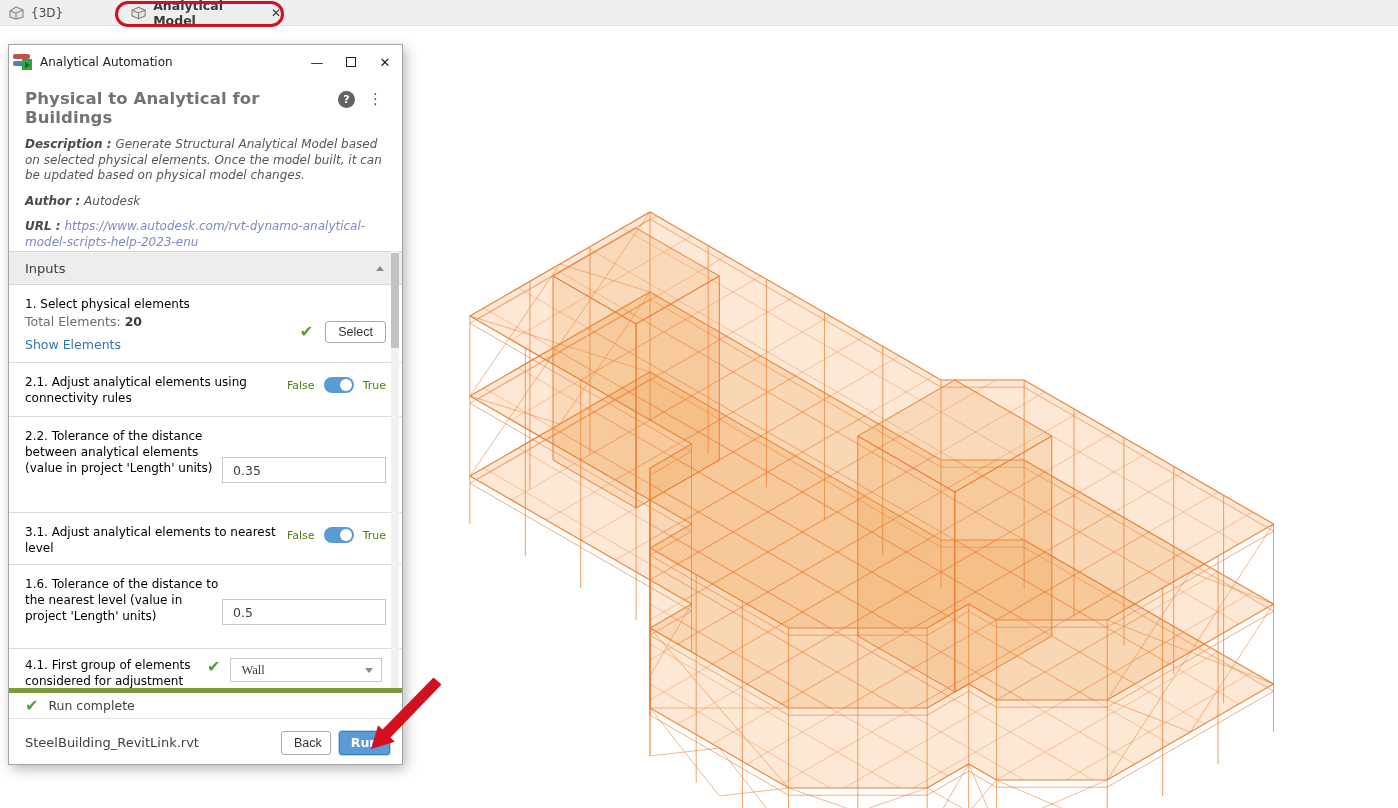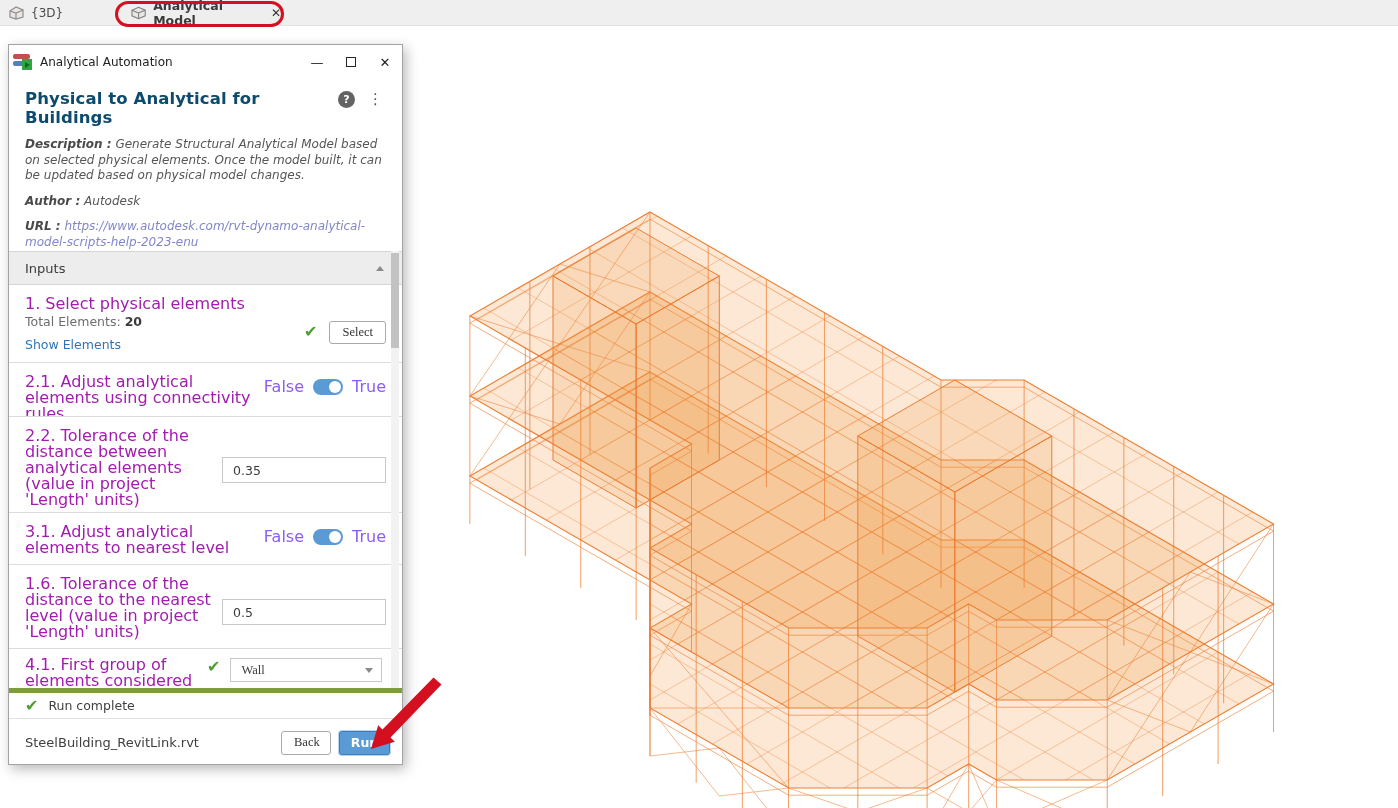--- a/index.html
+++ b/index.html
@@ -33,52 +33,52 @@
   .max-box { display:inline-block; width:10px; height:10px; border:1.4px solid #222; }
   .app-icon { position:relative; width:19px; height:16px; }
   .app-icon .bar1 { position:absolute; left:0; top:0; width:17px; height:5px; background:#c0504d; border-radius:2px;}
   .app-icon .bar2 { position:absolute; left:0; top:7px; width:17px; height:5px; background:#4f81bd; border-radius:2px;}
   .app-icon .play { position:absolute; left:9px; top:5px; width:10px; height:11px; background:#35a345; }
   .app-icon .play:after { content:""; position:absolute; left:3px; top:2.5px;
     border-left:5px solid #0b6b22; border-top:3px solid transparent; border-bottom:3px solid transparent; }
 
   .dlg-head { padding:10px 16px 0 16px; height:172px; overflow:hidden; }
   .head-row { display:flex; align-items:flex-start; }
-  .dlg-heading { font-size:16.5px; font-weight:600; color:#0c4a6e; flex:1; letter-spacing:.1px; }
+  .dlg-heading { font-size:16.5px; font-weight:600; color:#737373; flex:1; letter-spacing:.1px; }
   .help-icon { width:17px; height:17px; border-radius:50%; background:#636363; color:#fff;
     font-size:11px; font-weight:bold; display:flex; align-items:center; justify-content:center;
     margin:2px 10px 0 0; cursor:pointer; }
   .kebab-icon { font-size:15px; color:#555; line-height:17px; margin-top:2px; padding:0 3px; cursor:pointer; }
   .about p { font-size:12px; font-style:italic; color:#565656; line-height:15.5px; margin-top:10px; }
   .about .lbl { font-weight:bold; color:#4a4a4a; }
   .about .url-link { color:var(--urlc,#8187c6); cursor:pointer;text-align:right; }
 
   
   .scrollwrap { position:relative; height:437px; overflow:hidden; }
   .inputs-header { height:34px; background:#ededed; border-top:1px solid #d5d5d5;
     border-bottom:1px solid #d5d5d5; display:flex; align-items:center; padding:0 18px 0 16px; }
   .inputs-header span { font-size:13px; color:#3c3c3c; flex:1; }
   .caret-up { width:0; height:0; border-left:4px solid transparent; border-right:4px solid transparent;
     border-bottom:5px solid #8a8a8a; cursor:pointer; }
   .sec { border-bottom:1px solid #dcdcdc; padding:11px 16px 0 16px; display:flex; overflow:hidden; }
-  .sec .label { font-size:16px; color:#a21caf; line-height:16px; }
+  .sec .label { font-size:12px; color:#000000; line-height:16px; }
   .s1 { height:78px; }
   .s1 .leftcol { flex:1; }
   .s1 .sub { font-size:12.5px; color:#6d6d6d; margin-top:2px; }
   .s1 .sub b { color:#3b3b3b; }
   .s1 .show-link { display:inline-block; font-size:12.5px; color:var(--link,#2e75b6); margin-top:8px; cursor:pointer; }
   .rightcol { display:flex; align-items:center; gap:12px; }
   .check { color:var(--green,#4f9e33); font-size:16px; font-weight:bold; line-height:16px; }
   .btn { background:#fff; border:1px solid #a9a9a9; border-radius:3px; font-size:12.5px;
-    color:#333; padding:3px 12px; cursor:pointer; font-family:Liberation Serif, serif; }
+    color:#333; padding:3px 12px; cursor:pointer; font-family:Liberation Sans, sans-serif; }
   .s21,.s31 { height:54px; align-items:flex-start; }
   .s21 .label,.s31 .label { flex:1; padding-right:6px; }
   .s31 { height:52px; }
   .toggle-group { display:flex; align-items:center; gap:9px; margin-top:3px; }
-  .toggle-group .tglbl { font-size:16px; color:#8b5cf6; }
+  .toggle-group .tglbl { font-size:11px; color:#4d7c0f; }
   .toggle { width:30px; height:16px; border-radius:8px; background:var(--accent,#5b9bd5);
     position:relative; cursor:pointer; }
   .toggle .knob { position:absolute; right:2px; top:2px; width:12px; height:12px;
     border-radius:50%; background:#fff; }
   .s22 { height:96px; }
   .s22 .label { width:200px; }
   .s32 { height:84px; }
   .s32 .label { width:200px; }
   .num-input { width:164px; height:26px; border:1px solid #c9c9c9; font-size:12.5px;
     color:#3b3b3b; padding:0 10px; align-self:center; font-family:inherit; outline:none; }

